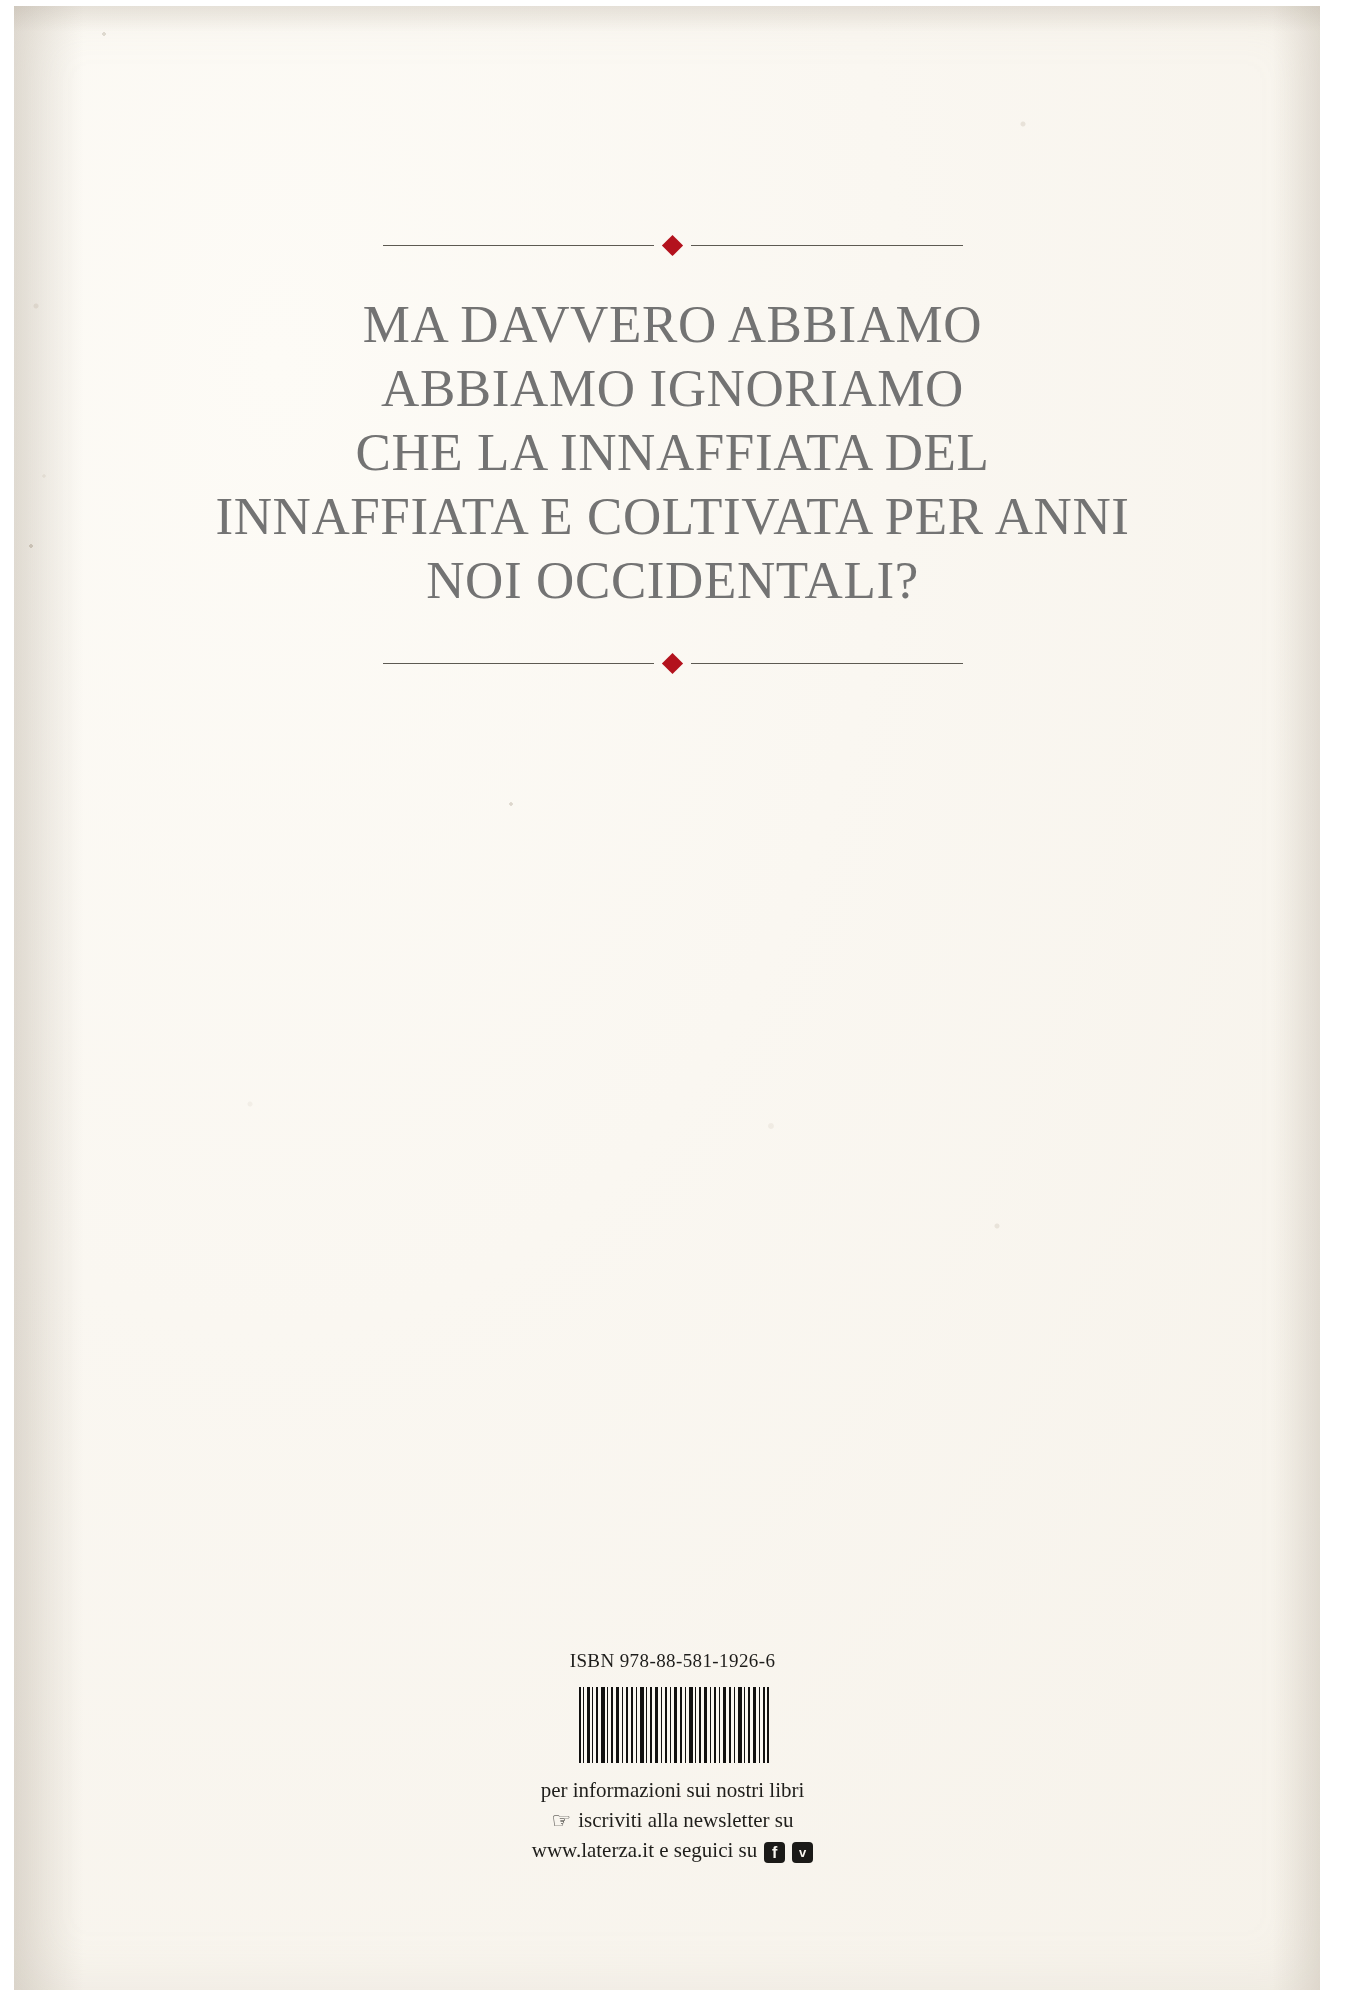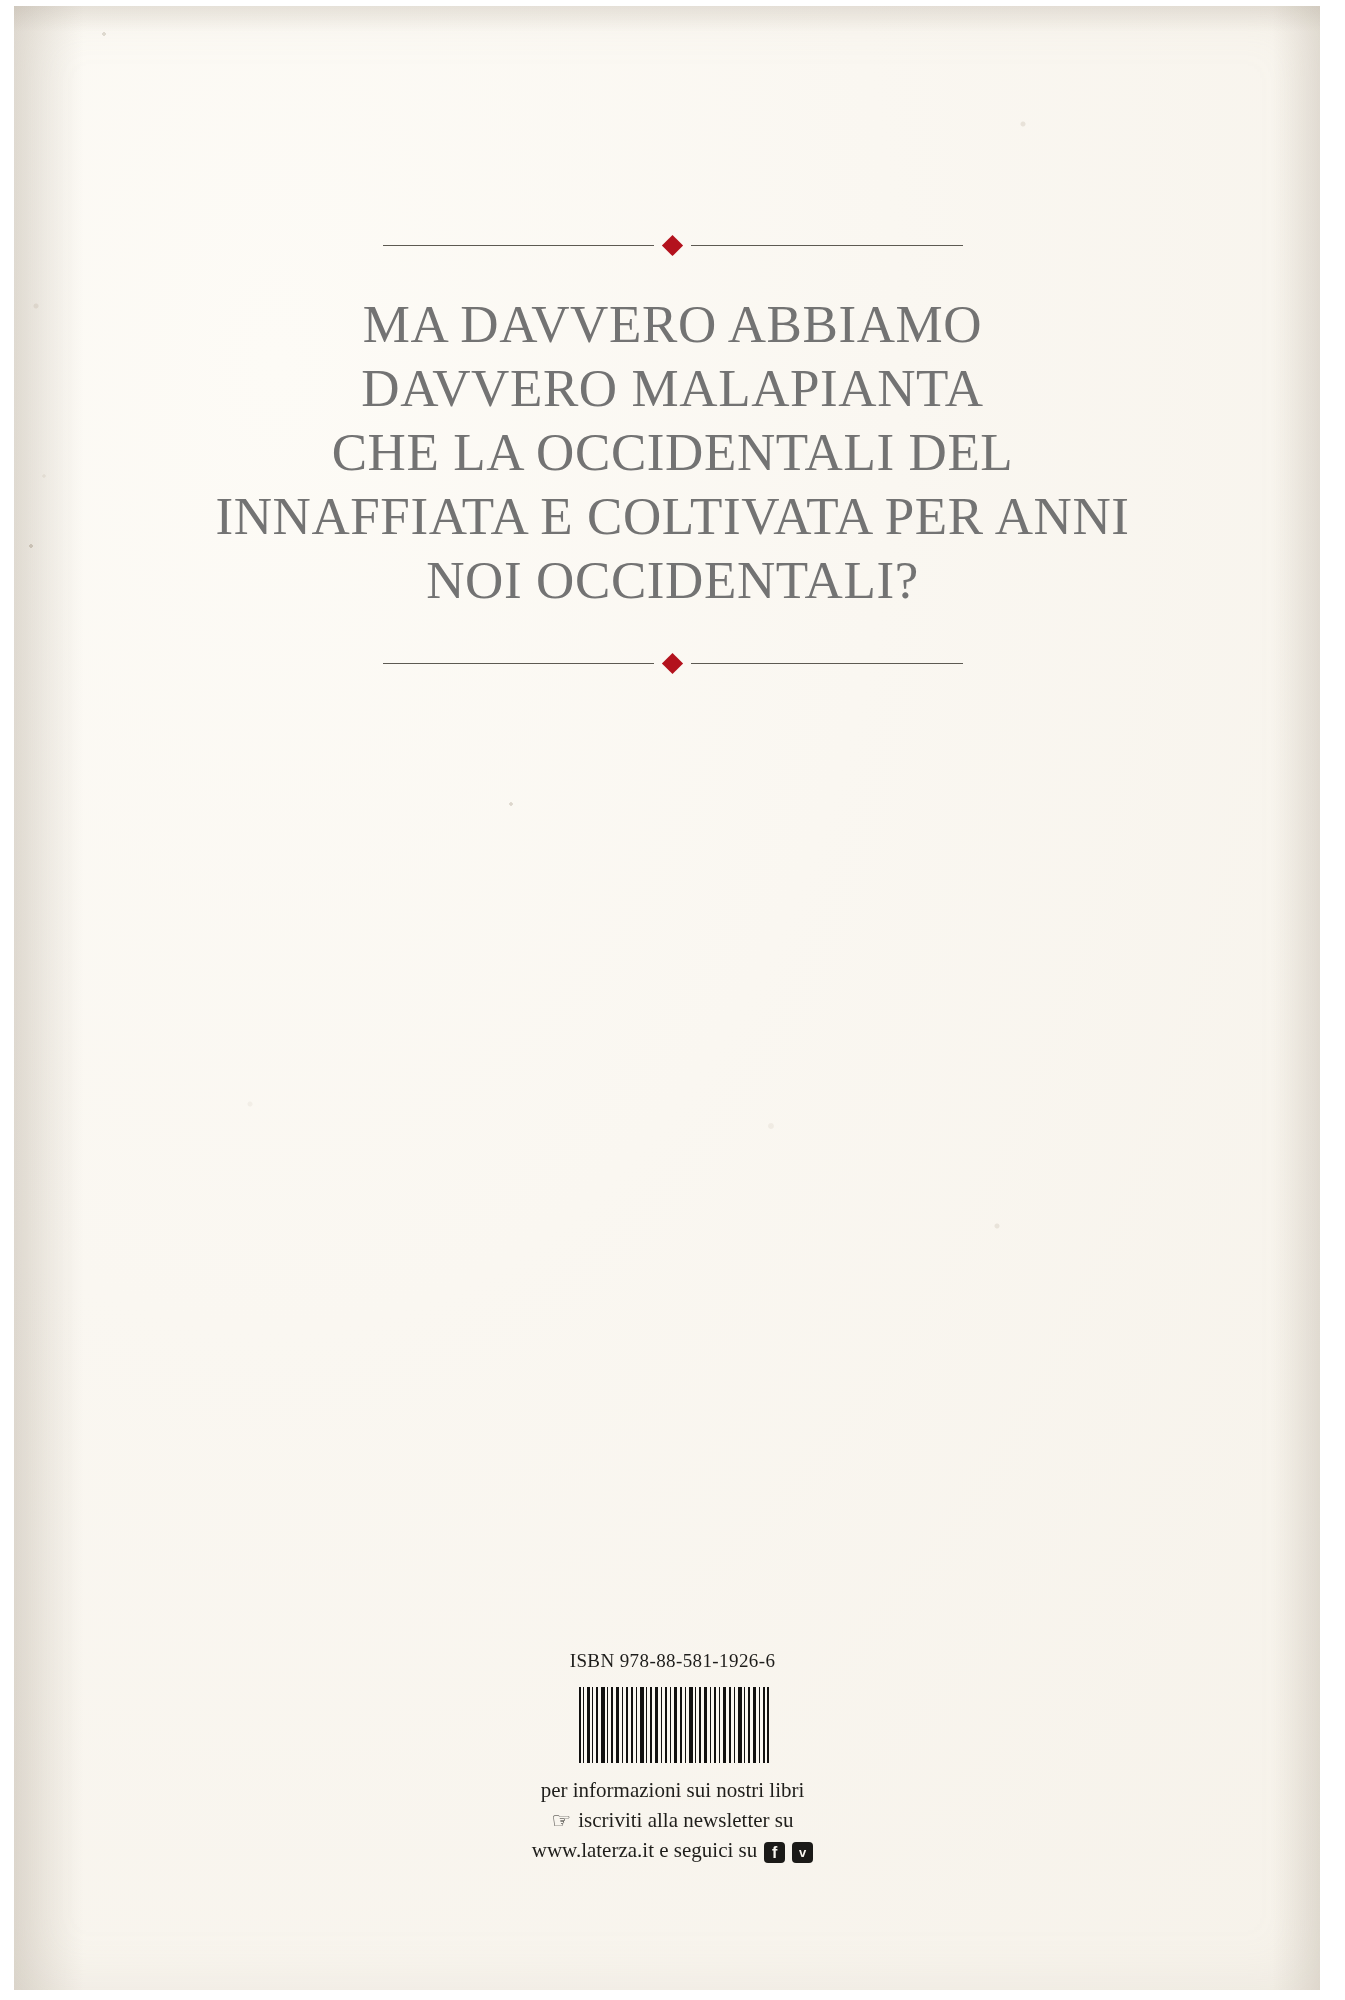--- a/index.html
+++ b/index.html
@@ -190,22 +190,22 @@
   <div id="quote-block">
 
     <div class="rule-row">
       <div class="rule-line"></div>
       <div class="diamond"></div>
       <div class="rule-line"></div>
     </div>
 
     <div id="quote-text">
       <span class="ln">MA DAVVERO ABBIAMO</span>
-      <span class="ln">DAVVERO MALAPIANTA</span>
-      <span class="ln">CHE LA OCCIDENTALI DEL</span>
+      <span class="ln">ABBIAMO IGNORIAMO</span>
+      <span class="ln">CHE LA INNAFFIATA DEL</span>
       <span class="ln">INNAFFIATA E COLTIVATA PER ANNI</span>
       <span class="ln">NOI OCCIDENTALI?</span>
     </div>
 
     <div id="rule-bottom-wrap">
       <div class="rule-row">
         <div class="rule-line"></div>
         <div class="diamond"></div>
         <div class="rule-line"></div>
       </div>

